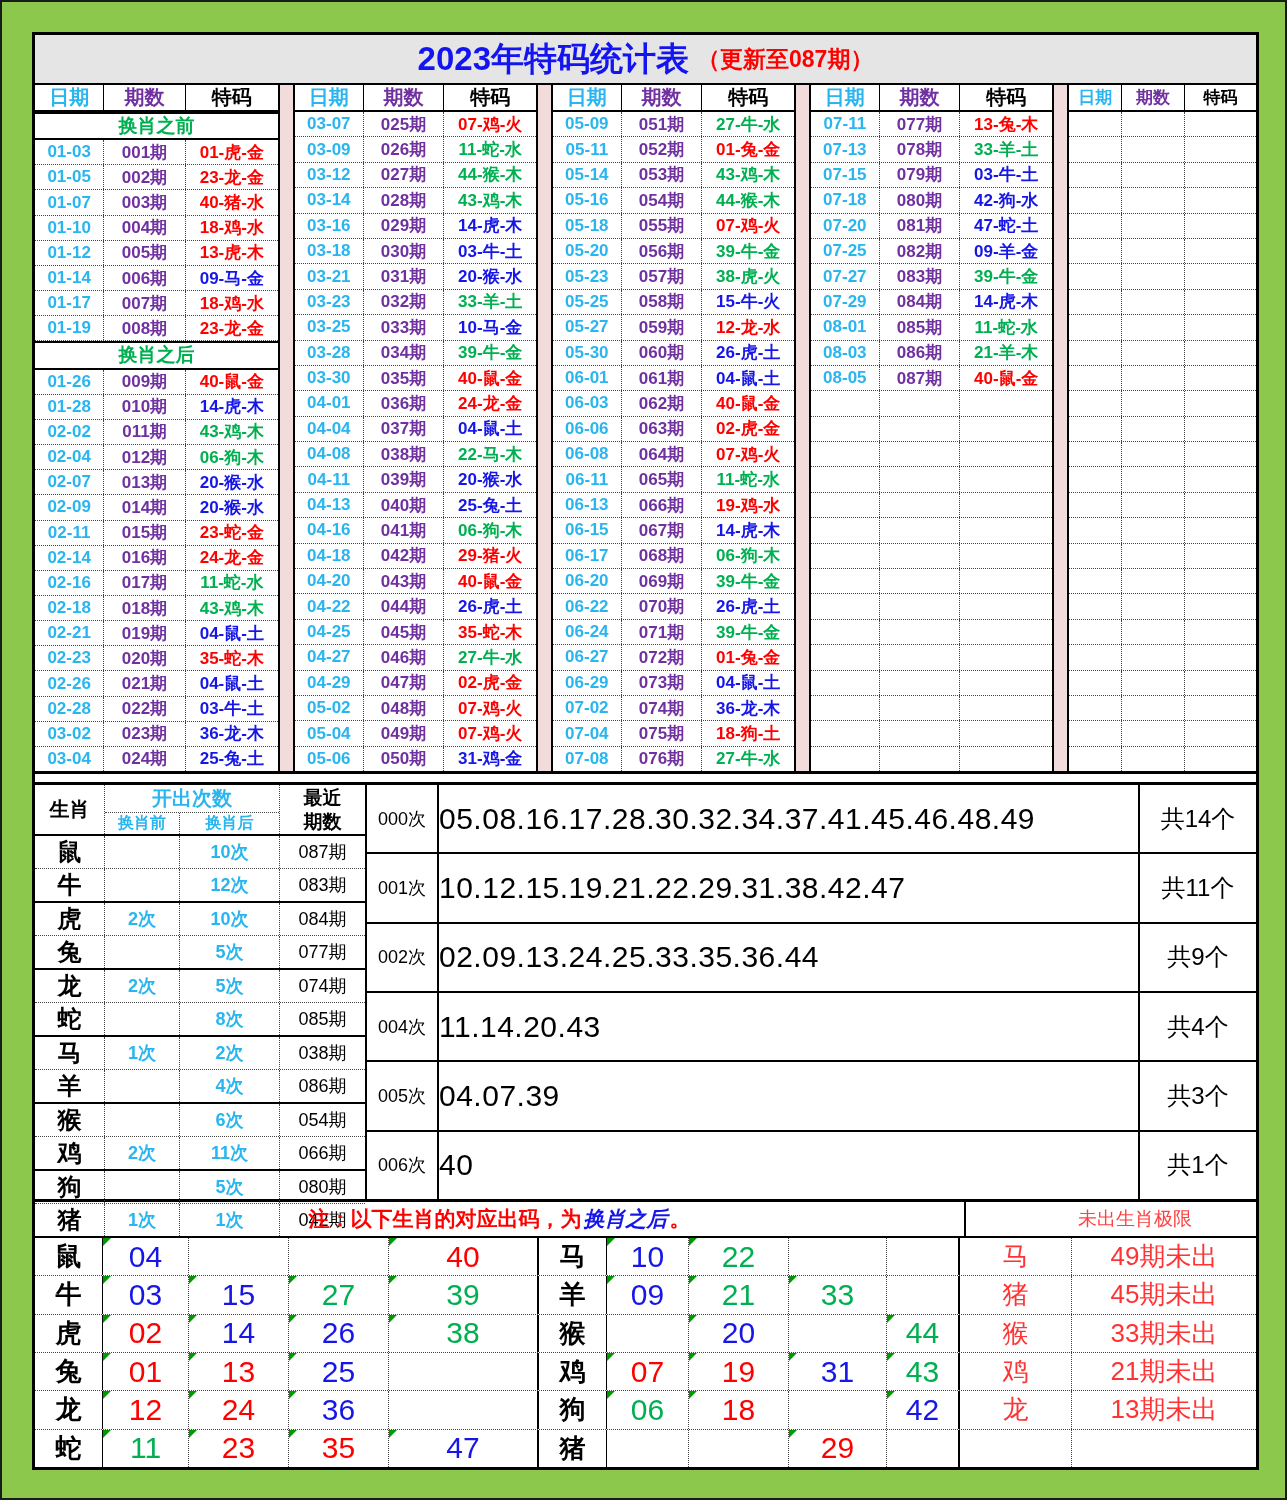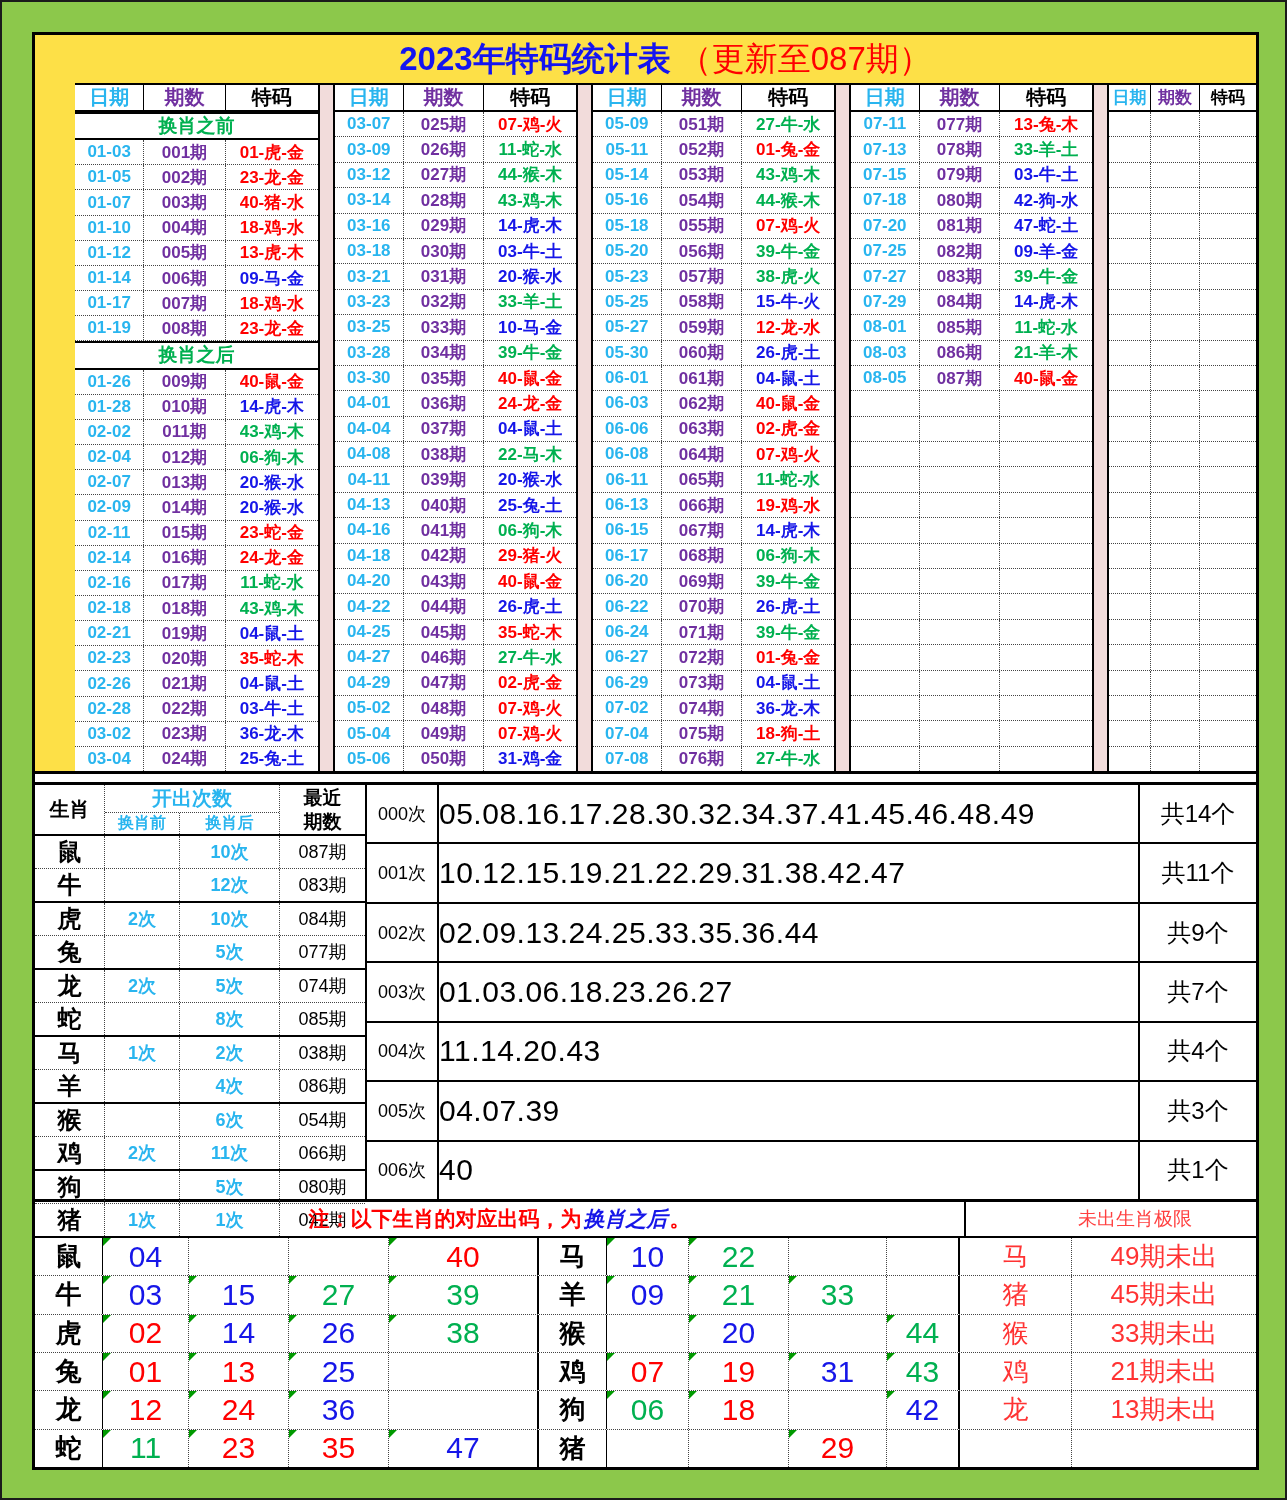--- a/index.html
+++ b/index.html
@@ -6,24 +6,24 @@
   html,body { background:#6a9c30; }
   .page {
     position:relative; width:1287px; height:1500px;
     background:#8CC84B; border:2px solid #1b1b1b;
     font-family:"Liberation Sans","DejaVu Sans",sans-serif;
     overflow:hidden;
   }
   .content { position:absolute; left:30px; top:30px; width:1227px; }
 
   
-  .top-block { background:#fde047; border:3px solid #000;padding-left:40px; }
+  .top-block { background:#e5e5e5; border:3px solid #000; }
   .title-row { height:50px; display:flex; align-items:center; justify-content:center; gap:8px; border-bottom:2px solid #000; }
   .t-main { color:#1414F0; font-size:33px; font-weight:bold; }
-  .t-upd  { color:#FF0000; font-size:33px; font-weight:normal; }
+  .t-upd  { color:#FF0000; font-size:23px; font-weight:bold; }
 
   .groups { display:flex; height:686px; }
   .sep { width:13px; background:#F2DCDB; }
   .group { width:245px; display:flex; flex-direction:column; border-left:2px solid #000; border-right:2px solid #000; background:#fff; }
   .group:first-child { border-left:0; }
   .group:last-child  { border-right:0; flex:1; }
   .ghead { display:flex; height:27px; border-bottom:2px solid #000; font-weight:bold; font-size:20px; }
   .group:last-child .ghead { font-size:17px; }
   .gh { display:flex; align-items:center; justify-content:center; border-right:1px solid #000;font-family:Liberation Mono, monospace; }
   .gh:last-child { border-right:0; }
@@ -898,25 +898,20 @@
             <div class="f-label">001次</div>
             <div class="f-nums">10.12.15.19.21.22.29.31.38.42.47</div>
             <div class="f-count">共11个</div>
           </div>
           <div class="frow">
             <div class="f-label">002次</div>
             <div class="f-nums">02.09.13.24.25.33.35.36.44</div>
             <div class="f-count">共9个</div>
           </div>
           <div class="frow">
-            <div class="f-label">003次</div>
-            <div class="f-nums">01.03.06.18.23.26.27</div>
-            <div class="f-count">共7个</div>
-          </div>
-          <div class="frow">
             <div class="f-label">004次</div>
             <div class="f-nums">11.14.20.43</div>
             <div class="f-count">共4个</div>
           </div>
           <div class="frow">
             <div class="f-label">005次</div>
             <div class="f-nums">04.07.39</div>
             <div class="f-count">共3个</div>
           </div>
           <div class="frow">

